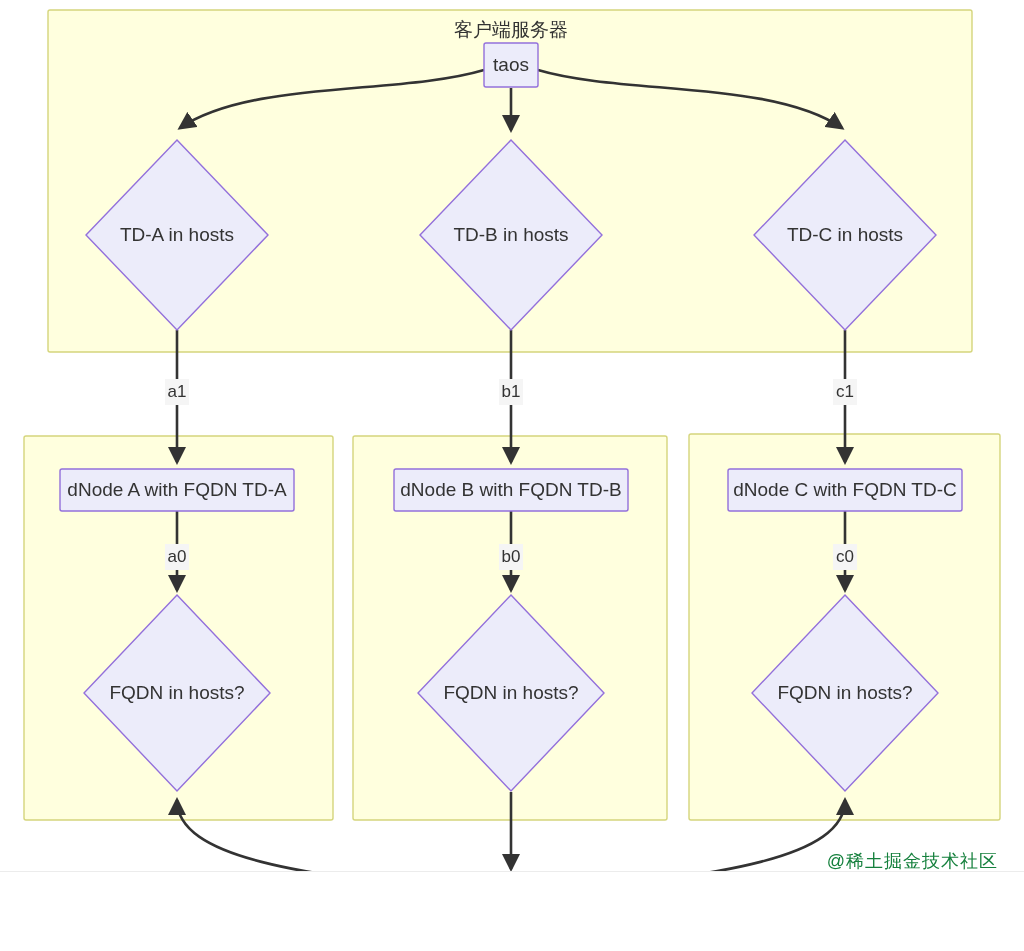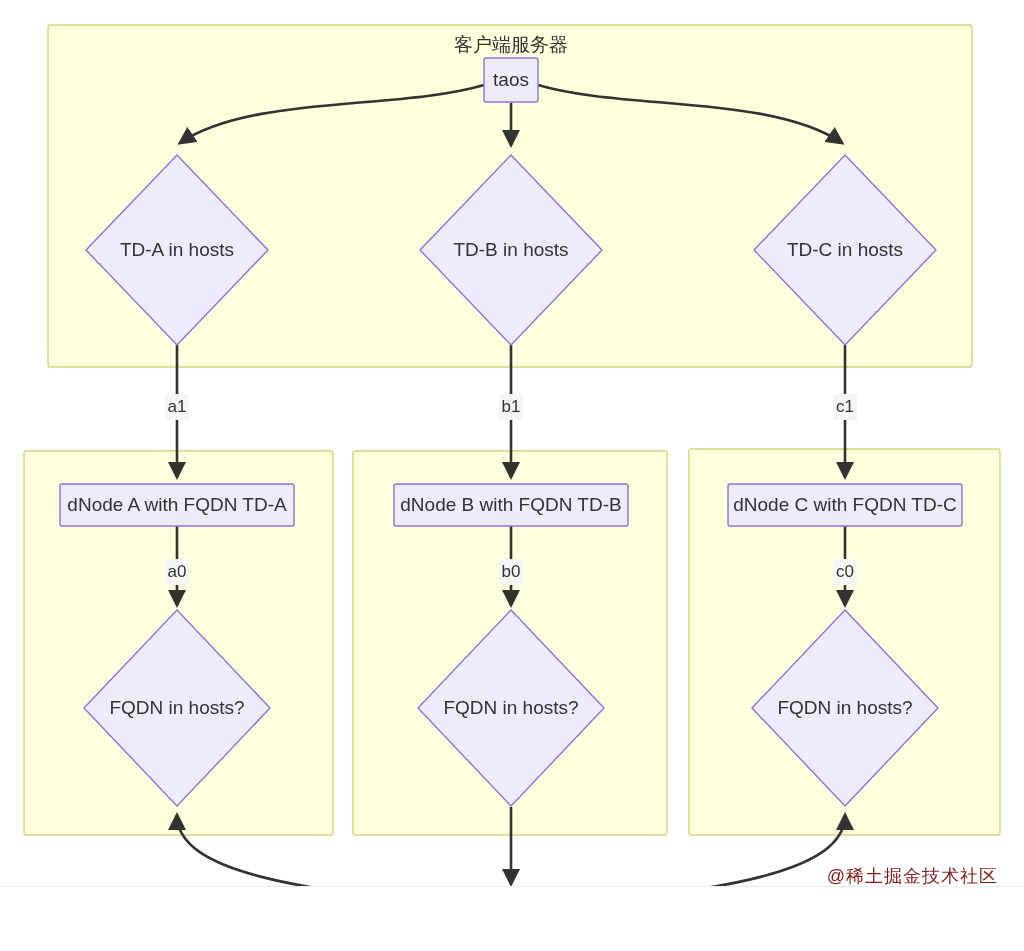--- a/index.html
+++ b/index.html
@@ -9,21 +9,20 @@
   }
   body {
     font-family: "Liberation Sans", "DejaVu Sans", sans-serif;
   }
   #stage {
     position: relative;
     width: 1024px;
     height: 889px;
     background: #ffffff;
     overflow: hidden;
-    margin-top: 15px;
   }
   svg#diagram {
     position: absolute;
     left: 0;
     top: 0;
     width: 1024px;
     height: 951px;
   }
   .subgraph-rect {
     fill: #ffffde;
@@ -66,21 +65,21 @@
     fill: #333333;
   }
   .edge-label-bg {
     fill: #f5f5f5;
   }
   .watermark {
     position: absolute;
     right: 26px;
     bottom: 16px;
     font-size: 18px;
-    color: #7f1d1d;
+    color: #15803d;
     letter-spacing: 1px;
     font-family: "Liberation Sans", "DejaVu Sans", sans-serif;
     white-space: nowrap;
   }
   .footer-divider {
     position: absolute;
     left: 0;
     bottom: 17px;
     width: 1024px;
     height: 1px;

